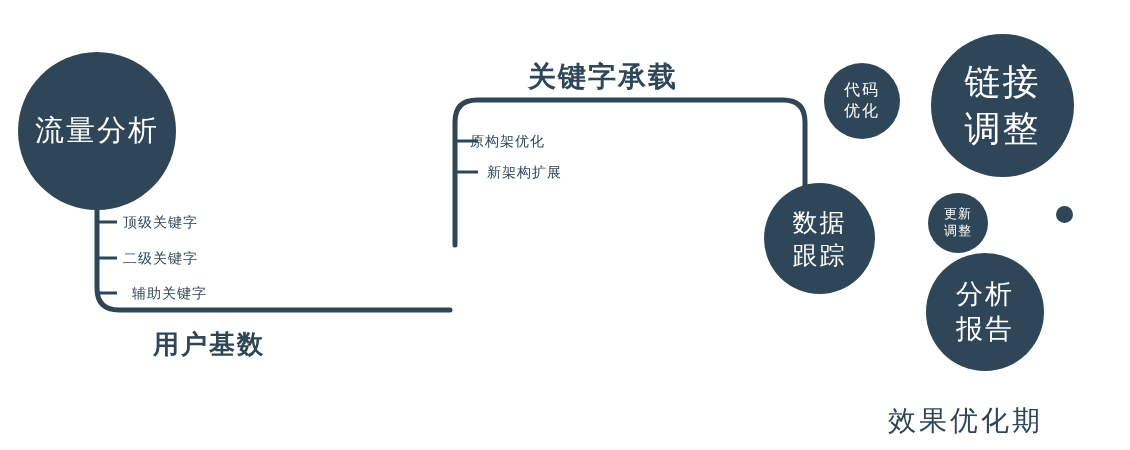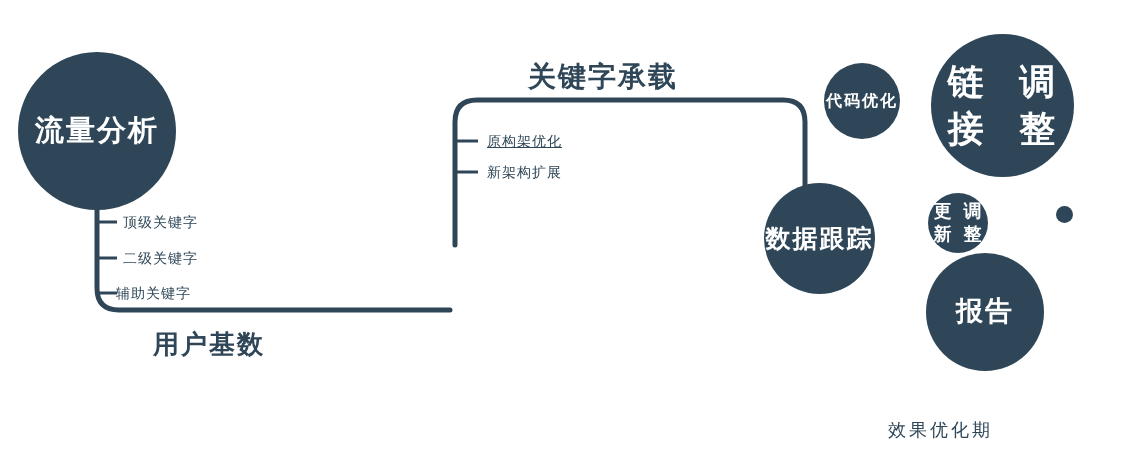--- a/index.html
+++ b/index.html
@@ -29,28 +29,27 @@
   }
   .edge.main { stroke-width: 5; stroke-linecap: round; }
   .edge.tick { stroke-width: 3; stroke-linecap: butt; }
 
   .node {
     position: absolute;
     border-radius: 50%;
     background: var(--circle-fill, #2e4657);
     color: var(--circle-text, #ffffff);
     display: flex;
-    flex-direction: row;
+    flex-direction: column;
     align-items: center;
     justify-content: center;
     z-index: 2;
     line-height: 1.3;
     letter-spacing: 2px;
     text-align: center;
-    font-weight: bold;
   }
   .node span { display: block; }
 
   .edge-label {
     position: absolute;
     color: var(--text-dark, #2e4657);
     z-index: 3;
     white-space: nowrap;
     letter-spacing: 2px;
   }
@@ -69,25 +68,24 @@
   .dot {
     position: absolute;
     border-radius: 50%;
     background: var(--circle-fill, #2e4657);
     z-index: 2;
   }
 
   .footer-caption {
     position: absolute;
     color: var(--text-dark, #2e4657);
-    font-size: 18px;
+    font-size: 28px;
     z-index: 3;
     white-space: nowrap;
     letter-spacing: 3px;
-    margin-top: 16px;
   }
 </style>
 </head>
 <body>
 
 <div class="canvas">
 
   <svg class="connectors" width="1130" height="450" viewBox="0 0 1130 450">
     <path class="edge main" d="M 97 150 L 97 288 Q 97 310 119 310 L 450 310"></path>
     <path class="edge main" d="M 455 245 L 455 122 Q 455 100 477 100 L 783 100 Q 805 100 805 122 L 805 205"></path>
@@ -111,37 +109,38 @@
   <div class="node" style="left:824px; top:63px; width:76px; height:76px; font-size:16px;">
     <span>代码</span>
     <span>优化</span>
   </div>
 
   <div class="node" style="left:931px; top:34px; width:143px; height:143px; font-size:36px;">
     <span>链接</span>
     <span>调整</span>
   </div>
 
-  <div class="node" style="left:928px; top:193px; width:60px; height:60px; font-size:18px; letter-spacing:1px;">
+  <div class="node" style="left:928px; top:193px; width:60px; height:60px; font-size:13px; letter-spacing:1px;">
     <span>更新</span>
     <span>调整</span>
   </div>
 
   <div class="dot" style="left:1056px; top:206px; width:17px; height:17px;"></div>
 
   <div class="node" style="left:926px; top:253px; width:118px; height:118px; font-size:27px;">
+    <span>分析</span>
     <span>报告</span>
   </div>
 
   <div class="edge-label bold" style="left:528px; top:58px; font-size:28px;">关键字承载</div>
 
   <div class="edge-label bold" style="left:153px; top:327px; font-size:26px;">用户基数</div>
 
   <div class="branch-label" style="left:123px; top:212px;">顶级关键字</div>
   <div class="branch-label" style="left:123px; top:248px;">二级关键字</div>
-  <div class="branch-label" style="left:116px; top:283px;">辅助关键字</div>
+  <div class="branch-label" style="left:132px; top:283px;">辅助关键字</div>
 
-  <div class="branch-label" style="left:487px; top:131px;text-decoration:underline;">原构架优化</div>
+  <div class="branch-label" style="left:470px; top:131px;">原构架优化</div>
   <div class="branch-label" style="left:487px; top:162px;">新架构扩展</div>
 
   <div class="footer-caption" style="left:888px; top:402px;">效果优化期</div>
 
 </div>
 
 </body></html>

